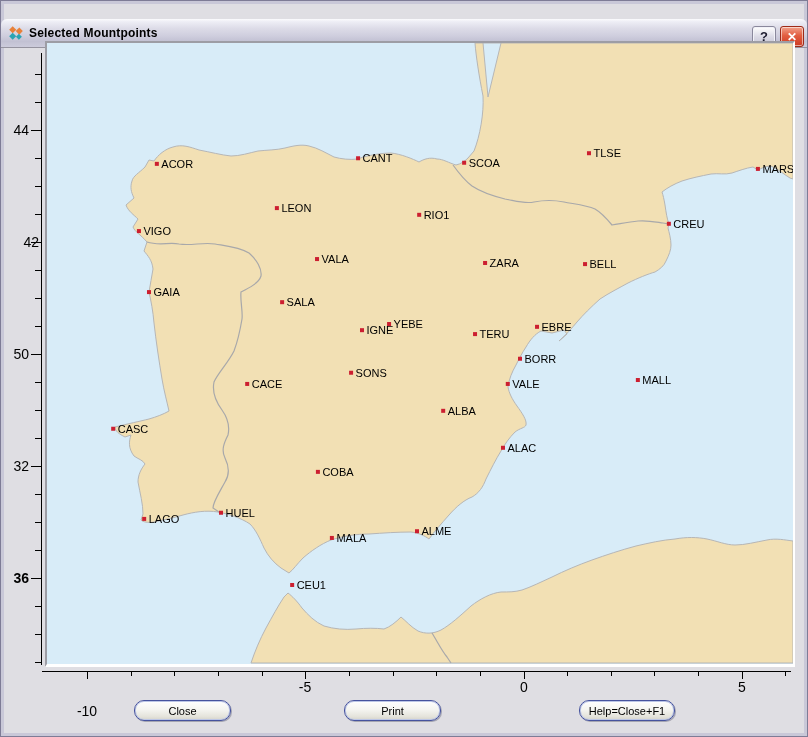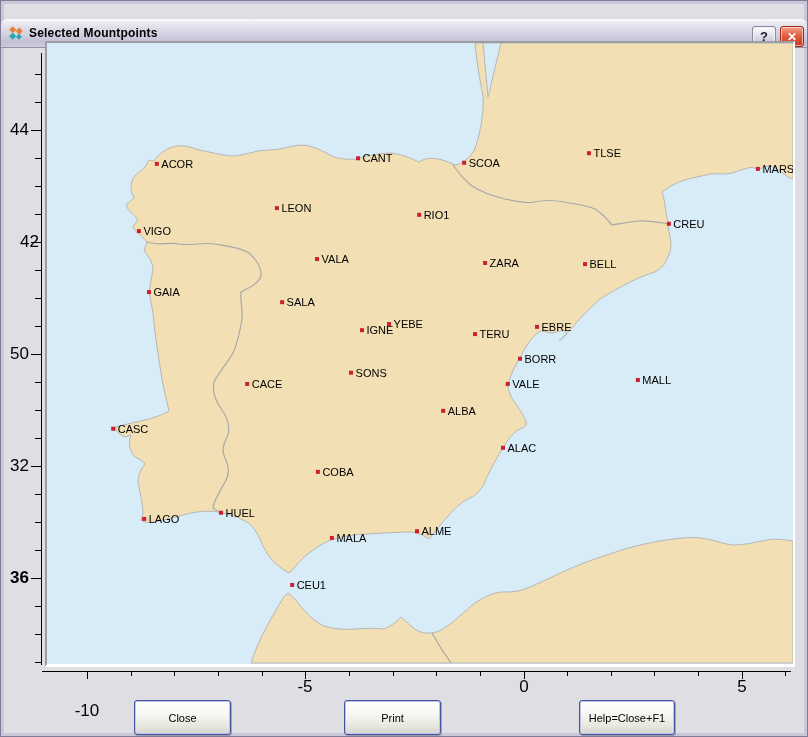--- a/index.html
+++ b/index.html
@@ -42,27 +42,27 @@
   }
   .plot-panel{
     position:absolute;left:44px;top:40px;width:750px;height:626px;
     border-top:2px solid #9d9da5;border-left:2px solid #9d9da5;
     border-right:2px solid #ffffff;border-bottom:3px solid #ffffff;
     background:#d8ecf8;
   }
   .plot-panel svg{display:block;}
   .axis-line,.tick{position:absolute;background:#000;}
   .tick-label{
-    position:absolute;font-size:17px;color:#000;line-height:12px;
+    position:absolute;font-size:14px;color:#000;line-height:12px;
   }
   .ylab{width:22px;text-align:right;}
   .xlab{width:34px;text-align:center;}
   .xp-btn{
-    position:absolute;top:699px;height:35px;
-    border:1px solid #46539e;border-radius:3px;
+    position:absolute;top:699px;height:21px;
+    border:1px solid #46539e;border-radius:10px;
     background:linear-gradient(180deg,#ffffff 0%,#f5f5f1 45%,#e4e3db 82%,#d5d4cb 100%);
     box-shadow:inset 0 0 0 1px #bcc6e6,1px 1px 0 rgba(110,110,130,.5);
     font-family:"Liberation Sans",sans-serif;font-size:11px;color:#000;
     text-align:center;padding:0;cursor:default;
   }
 </style>
 </head>
 <body>
 
 <div class="window">

